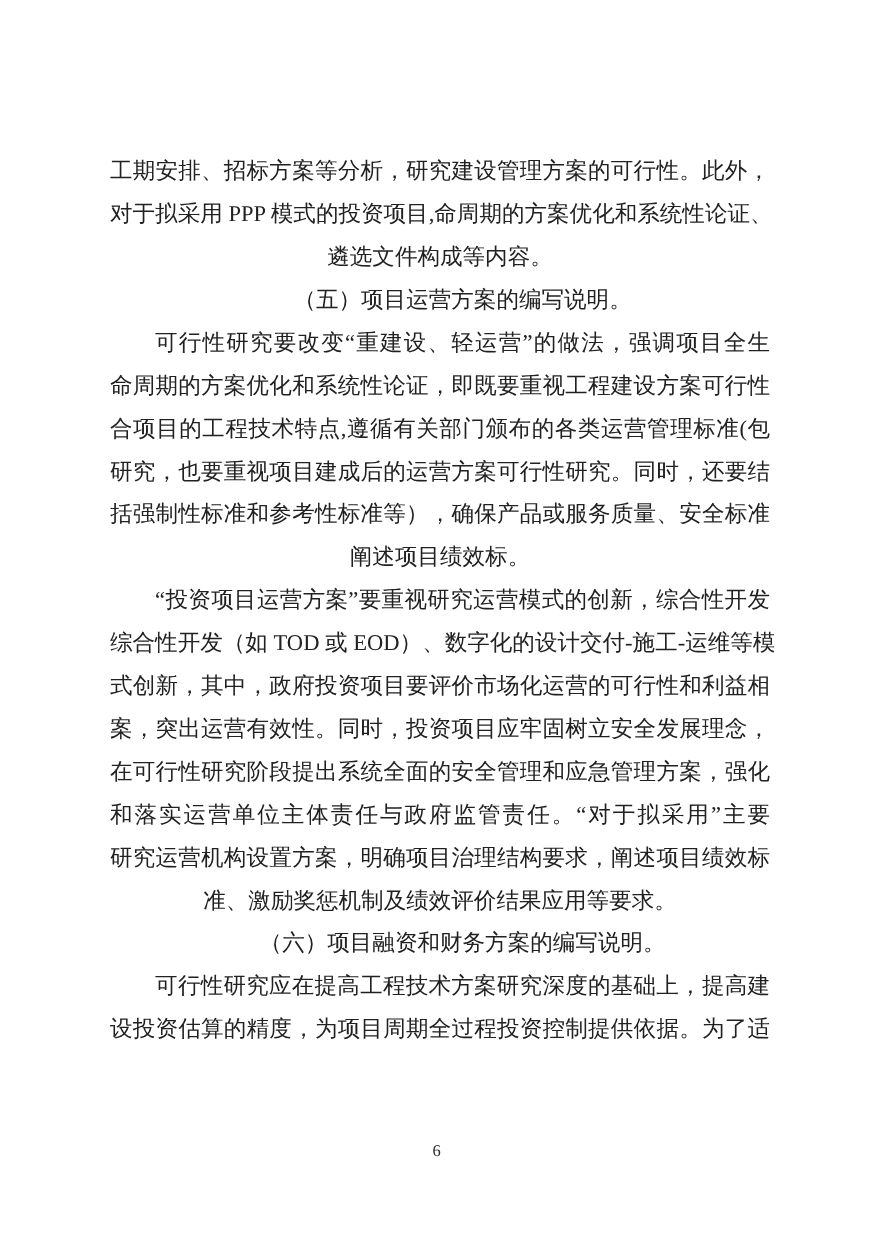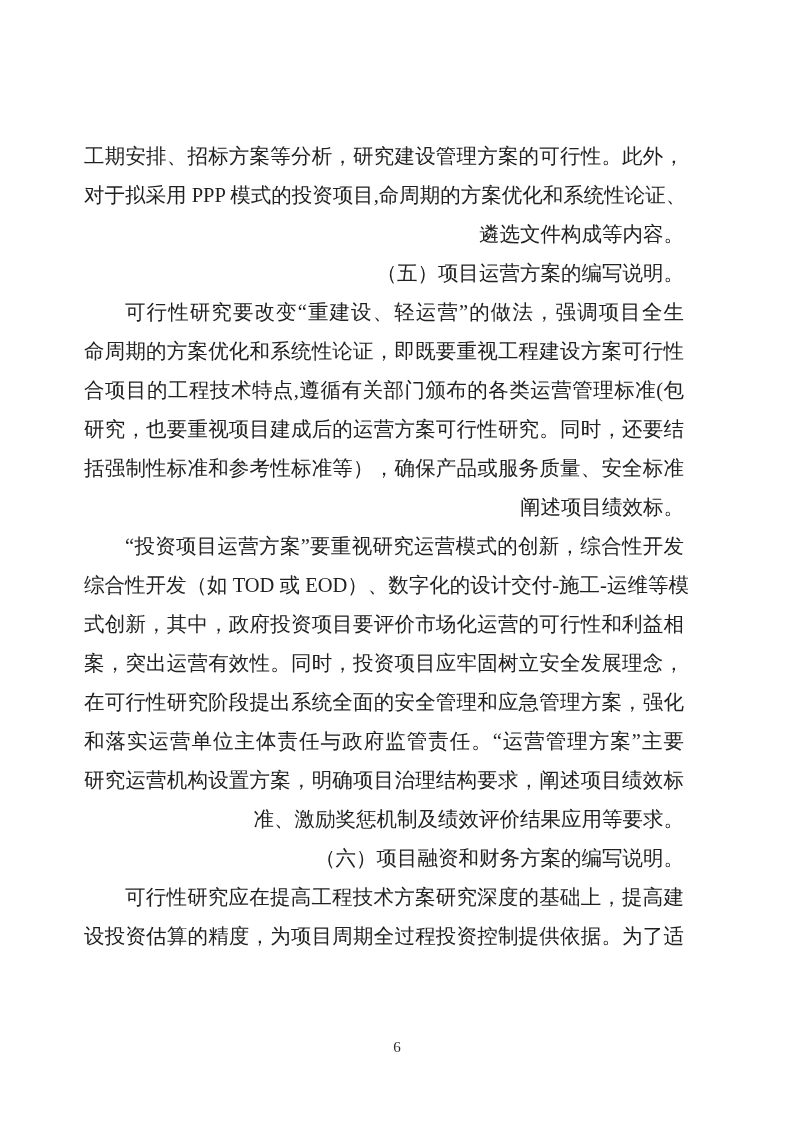--- a/index.html
+++ b/index.html
@@ -10,31 +10,31 @@
   .page {
     position: relative;
     width: 794px;
     height: 1123px;
     background: #ffffff;
     overflow: hidden;
     font-family: "Liberation Serif", "DejaVu Serif", serif;
   }
   .content {
     position: absolute;
-    left: 84px;
+    left: 100px;
     top: 137px;
     width: 600px;
     font-size: 20.5px;
     line-height: 39px;
     color: #212121;
   }
   .line {
     height: 39px;
     white-space: nowrap;
-    text-align: right;
+    text-align: center;
   }
   .line.fill {
     text-align: justify;
     text-align-last: justify;
   }
   .line.indent {
     text-indent: 2em;
   }
   .line.heading {
     font-weight: 400;
@@ -63,21 +63,21 @@
       <div class="line fill">命周期的方案优化和系统性论证，即既要重视工程建设方案可行性</div>
       <div class="line fill">合项目的工程技术特点,遵循有关部门颁布的各类运营管理标准(包</div>
       <div class="line fill">研究，也要重视项目建成后的运营方案可行性研究。同时，还要结</div>
       <div class="line fill">括强制性标准和参考性标准等），确保产品或服务质量、安全标准</div>
       <div class="line">阐述项目绩效标。</div>
       <div class="line indent fill">“投资项目运营方案”要重视研究运营模式的创新，综合性开发</div>
       <div class="line fill">综合性开发（如 TOD 或 EOD）、数字化的设计交付-施工-运维等模</div>
       <div class="line fill">式创新，其中，政府投资项目要评价市场化运营的可行性和利益相</div>
       <div class="line fill">案，突出运营有效性。同时，投资项目应牢固树立安全发展理念，</div>
       <div class="line fill">在可行性研究阶段提出系统全面的安全管理和应急管理方案，强化</div>
-      <div class="line fill">和落实运营单位主体责任与政府监管责任。“运营管理方案”主要</div>
+      <div class="line fill">和落实运营单位主体责任与政府监管责任。“对于拟采用”主要</div>
       <div class="line fill">研究运营机构设置方案，明确项目治理结构要求，阐述项目绩效标</div>
       <div class="line">准、激励奖惩机制及绩效评价结果应用等要求。</div>
       <div class="line heading indent">（六）项目融资和财务方案的编写说明。</div>
       <div class="line indent fill">可行性研究应在提高工程技术方案研究深度的基础上，提高建</div>
       <div class="line fill">设投资估算的精度，为项目周期全过程投资控制提供依据。为了适</div>
     </div>
   <div class="footer">
     <span>6</span>
   </div>
 </div>

